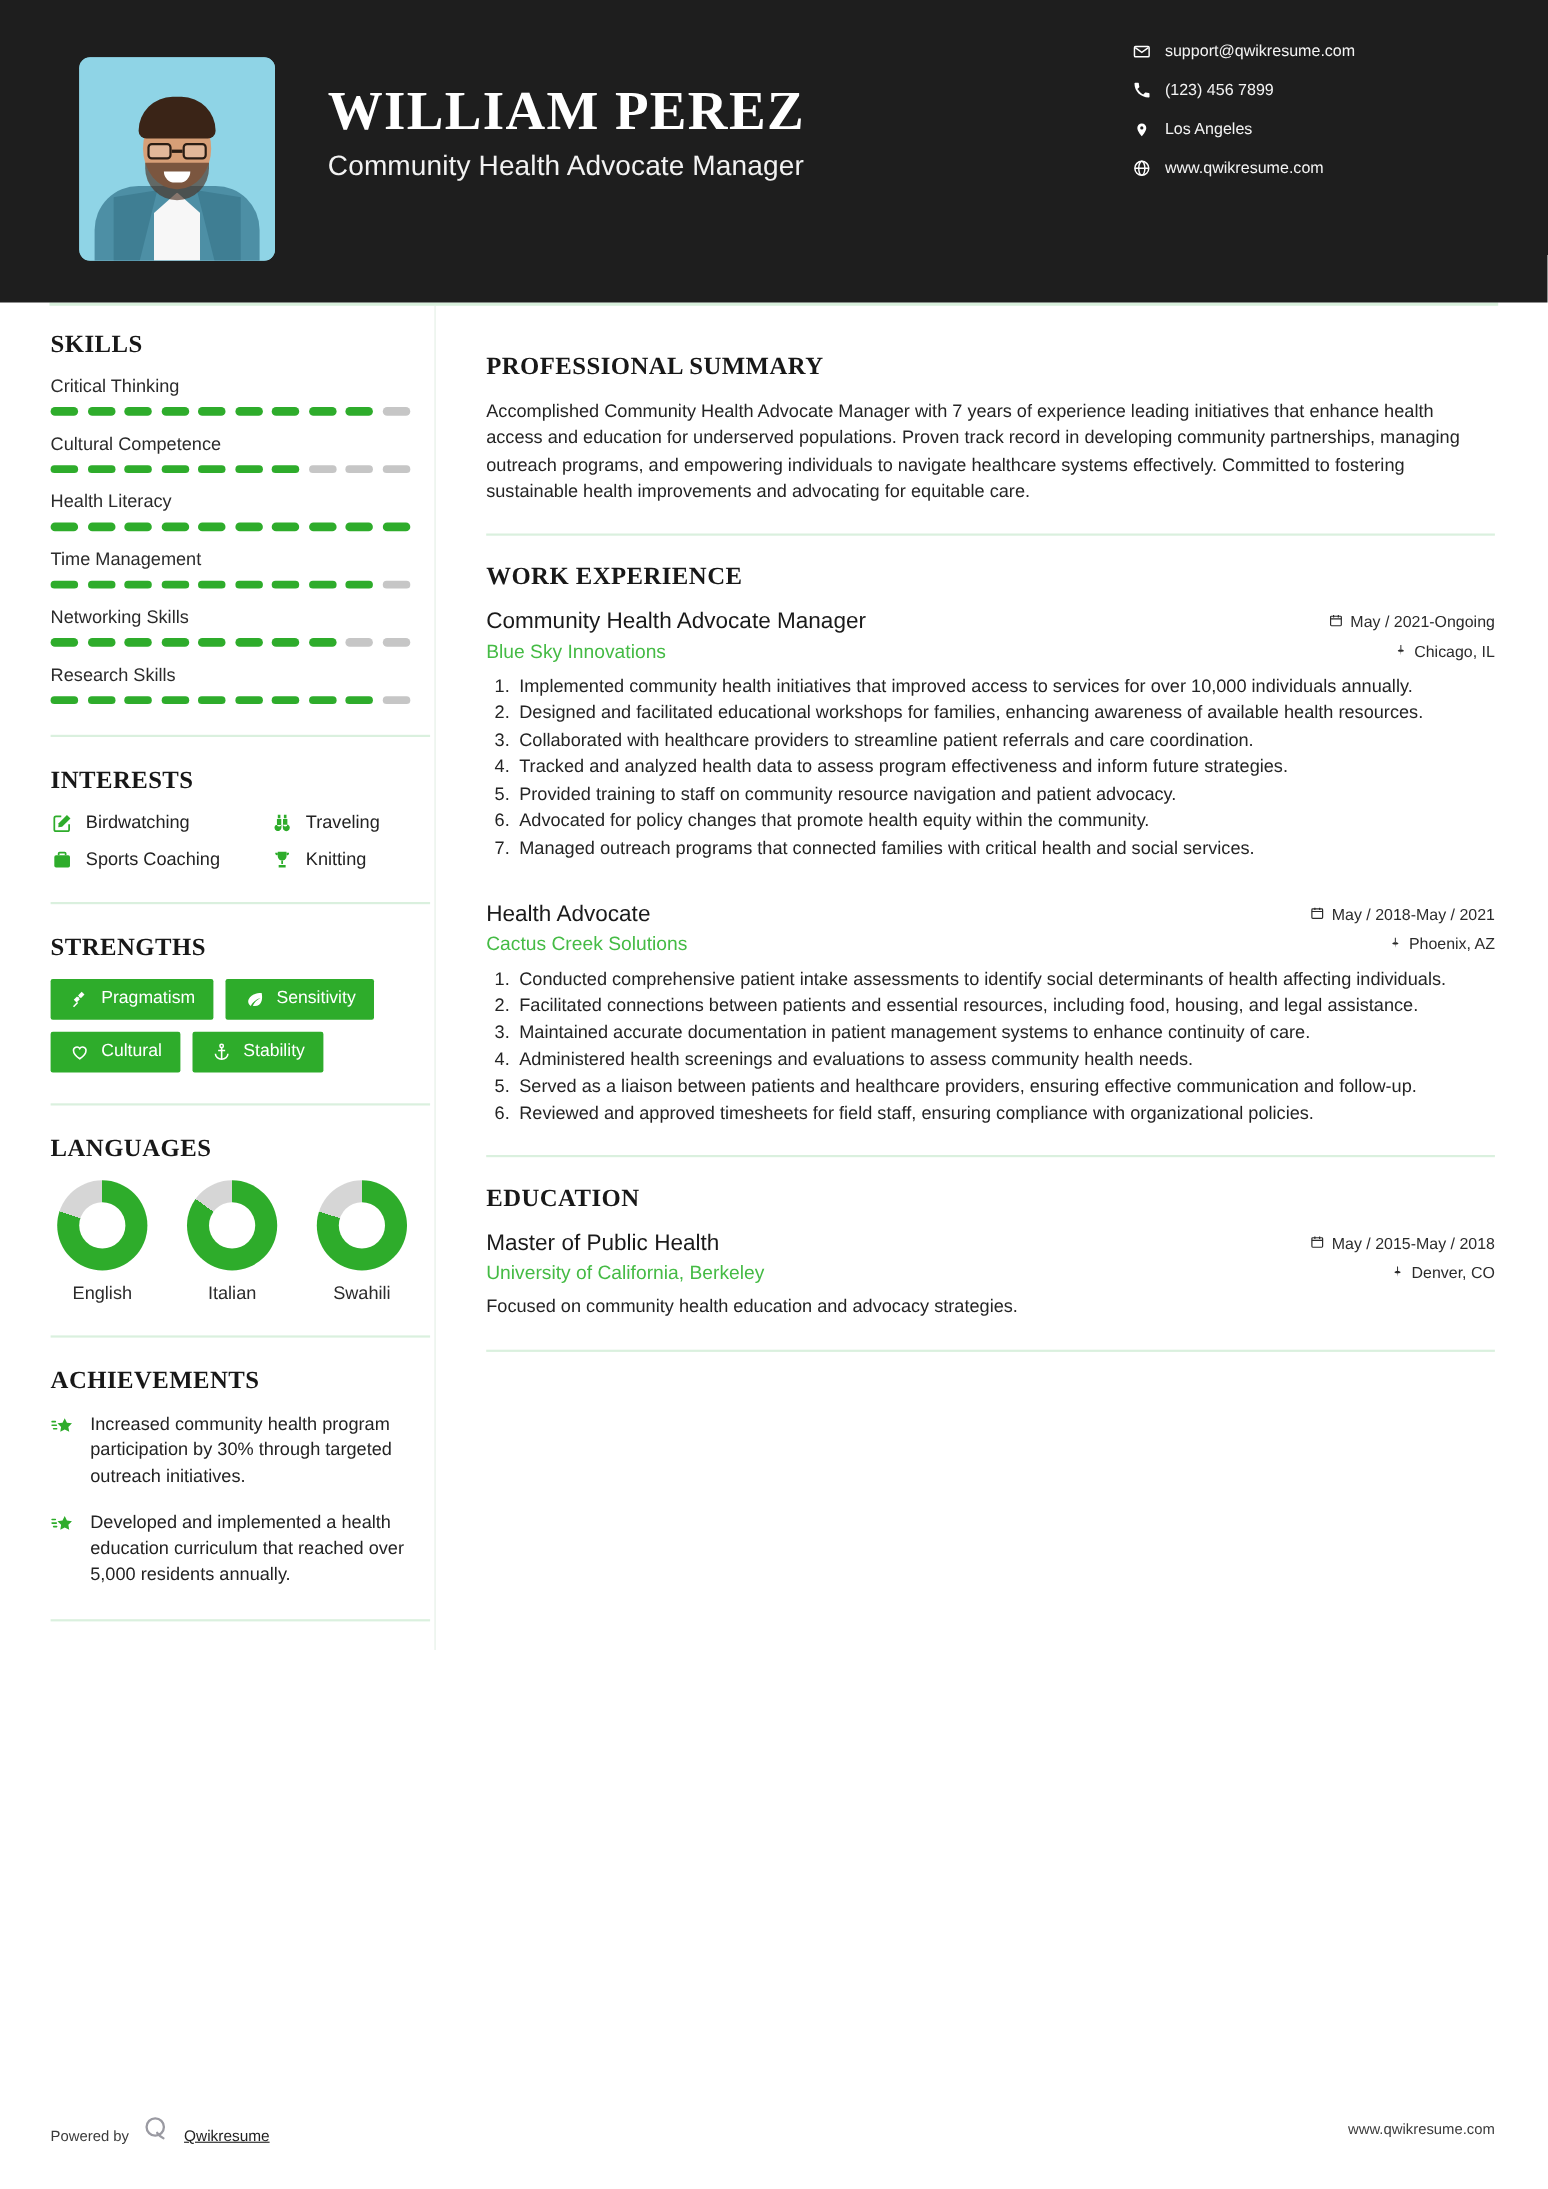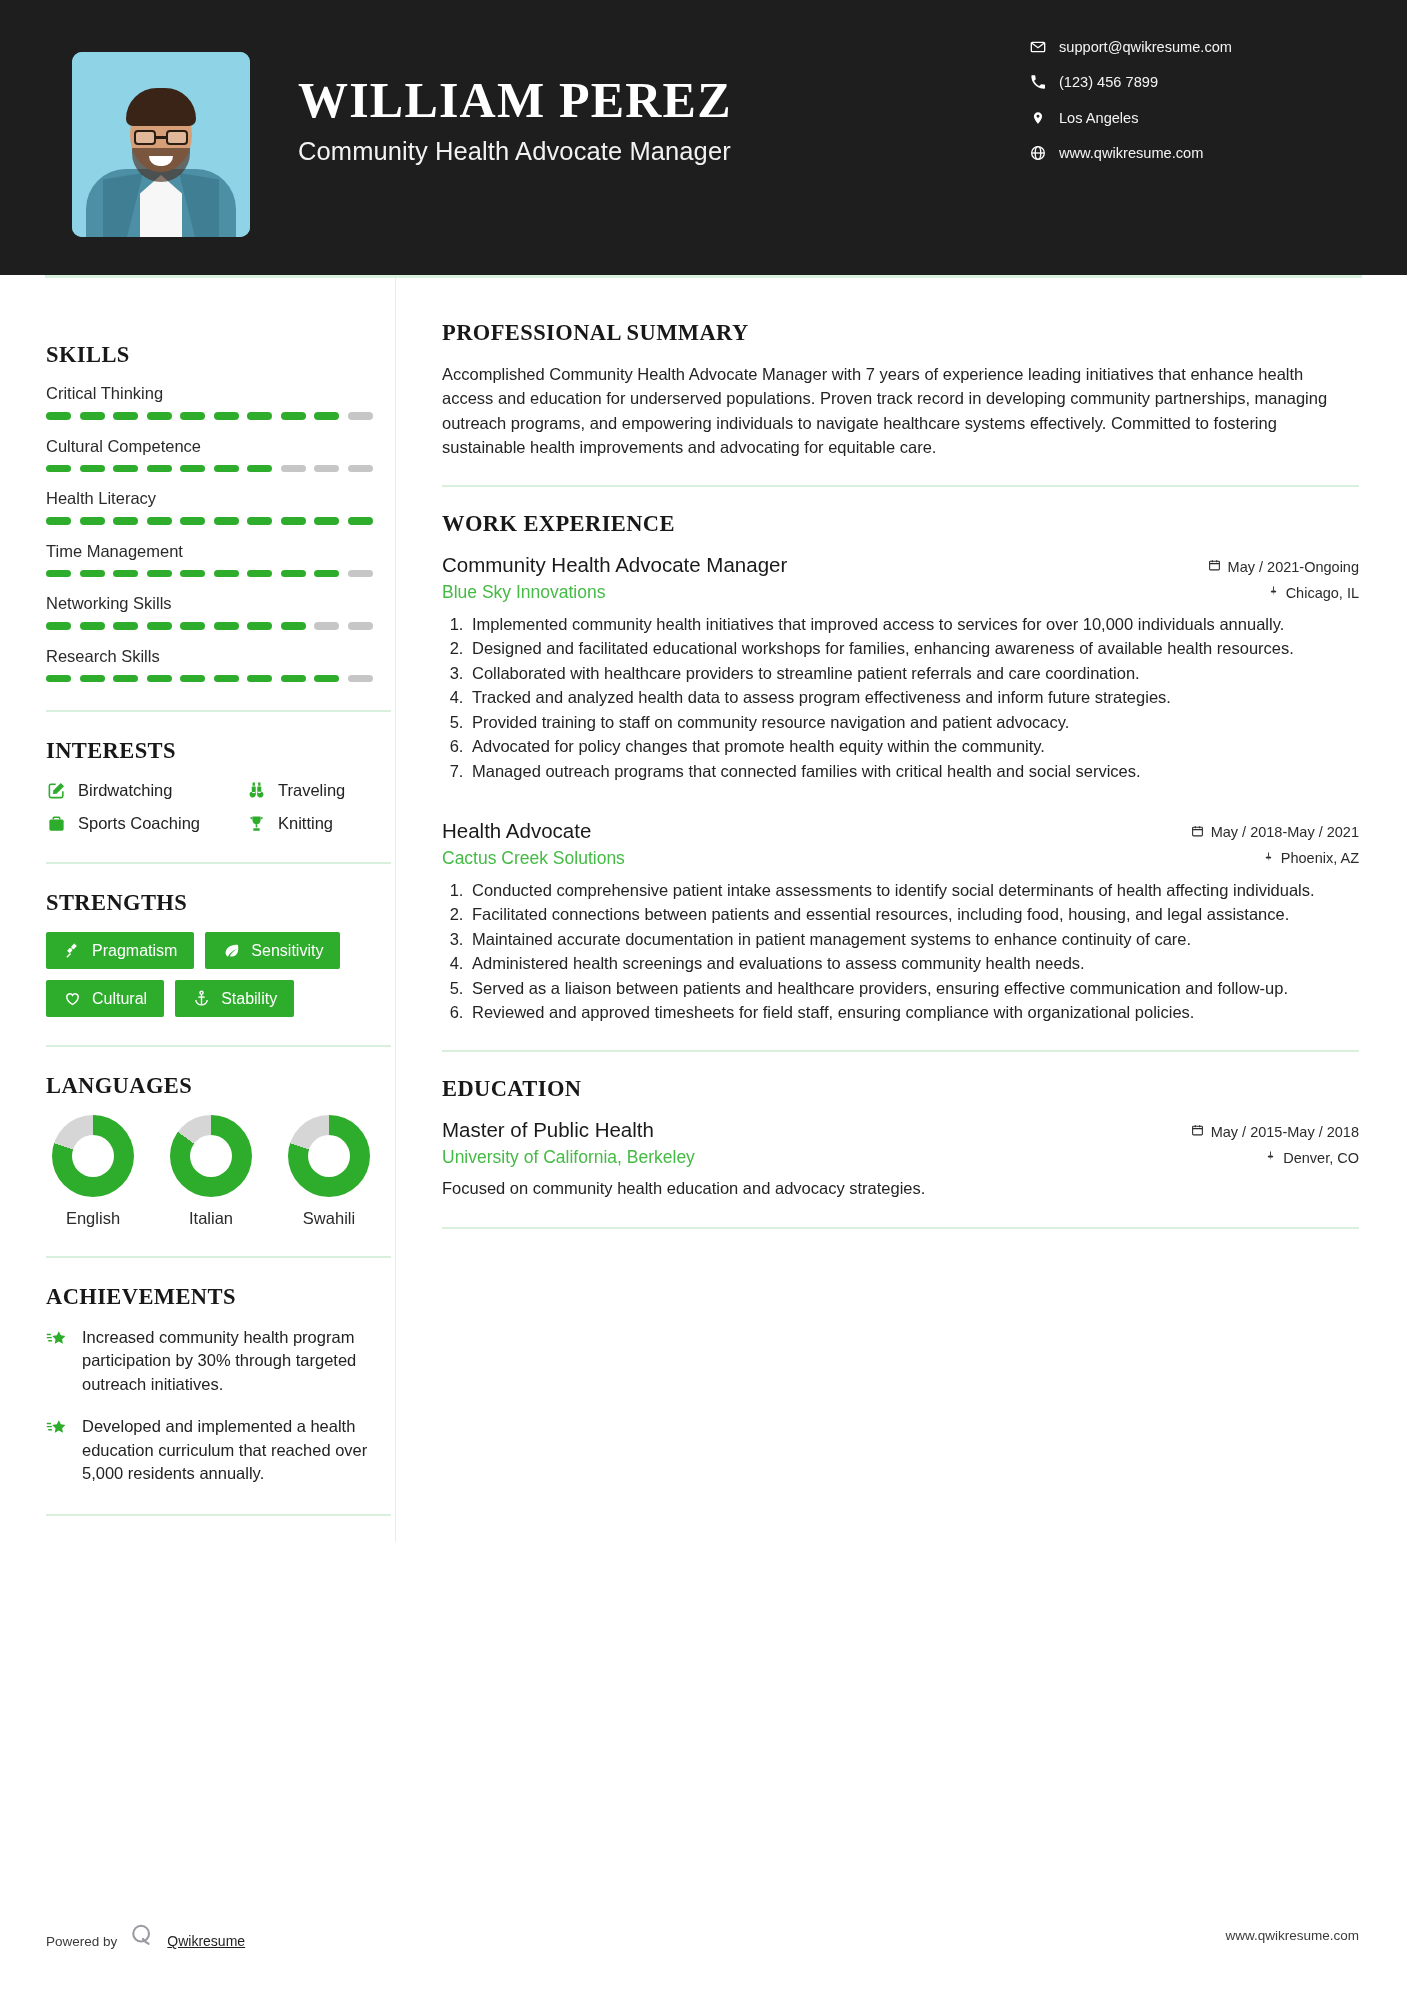--- a/index.html
+++ b/index.html
@@ -111,21 +111,21 @@
     background: #d8f0dc;
     margin: 0 45px 0 45px;
   }
   .body-grid {
     display: flex;
     padding: 0;
   }
   .sidebar {
     width: 395px;
     flex: none;
-    padding: 64px 0 0 46px;
+    padding: 22px 0 0 46px;
   }
   .sidebar-inner { width: 345px; }
   .main {
     flex: 1;
     padding: 42px 48px 0 46px;
     border-left: 1px solid #e3efe5;
     margin-left: 0;
   }
 
   .sec-title {
@@ -154,21 +154,21 @@
     grid-template-columns: 200px auto;
     row-gap: 12px;
     column-gap: 0;
   }
   .interest { display: flex; align-items: center; gap: 11px; font-size: 16.5px; color: #232323; }
   .interest .ii { width: 21px; height: 21px; flex:none; display:flex; align-items:center; justify-content:center; }
 
   
   .str-wrap { display: flex; flex-wrap: wrap; gap: 11px; }
   .chip {
-    display: inline-flex; align-items: center; gap: 10px;
+    display: inline-flex; gap: 10px;
     background: #2eac2b; color: #fff;
     padding: 9px 17px; font-size: 16px;
     border-radius: 2px;
   }
   .chip .ci2 { width: 19px; height: 19px; display:flex; align-items:center; justify-content:center; flex:none; }
 
   
   .langs { display: flex; gap: 36px; padding-left: 6px; margin-top: 8px; }
   .lang { text-align: center; width: 82px; }
   .donut { width: 82px; height: 82px; border-radius: 50%; position: relative; }

